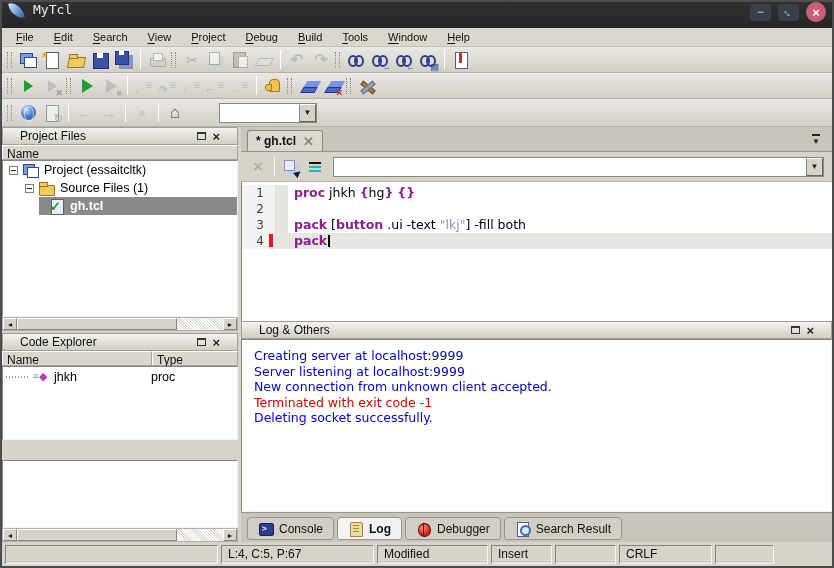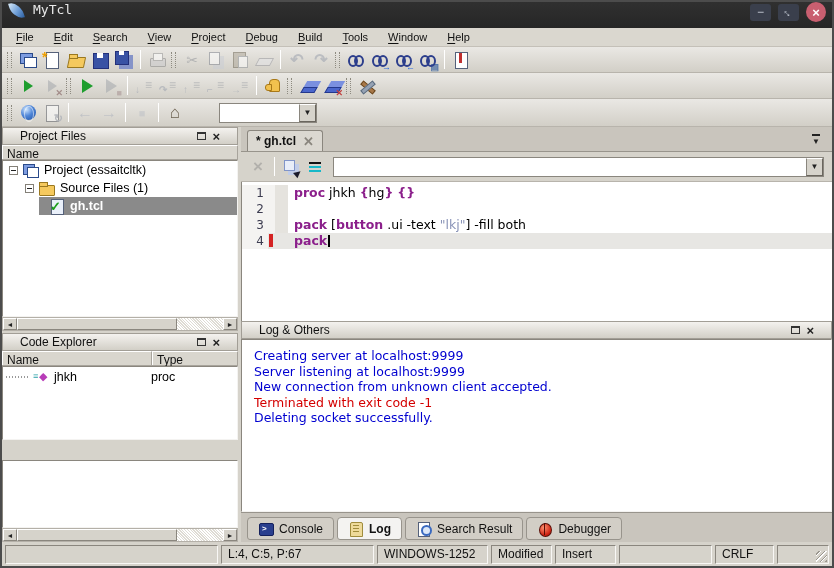--- a/index.html
+++ b/index.html
@@ -513,34 +513,33 @@
       <div class="btabs" id="btabs">
           <span class="btab">
             <span class="bicon ic-console"></span>
             <span>Console</span>
           </span>
           <span class="btab active">
             <span class="bicon ic-log"></span>
             <span>Log</span>
           </span>
           <span class="btab">
+            <span class="bicon ic-bug"></span>
+            <span>Debugger</span>
+          </span>
+          <span class="btab">
             <span class="bicon ic-searchres"></span>
             <span>Search Result</span>
-          </span>
-          <span class="btab">
-            <span class="bicon ic-bug"></span>
-            <span>Debugger</span>
           </span>
         </div>
     </div>
   </div>
 
   <div class="statusbar" id="statusbar">
       <div class="sb-item"></div>
       <div class="sb-item">L:4, C:5, P:67</div>
-      <div class="sb-item">WINDOWS-1252</div>
       <div class="sb-item">Modified</div>
       <div class="sb-item">Insert</div>
       <div class="sb-item"></div>
       <div class="sb-item">CRLF</div>
       <div class="sb-item"></div>
     </div>
 </div>
 
 </body></html>

